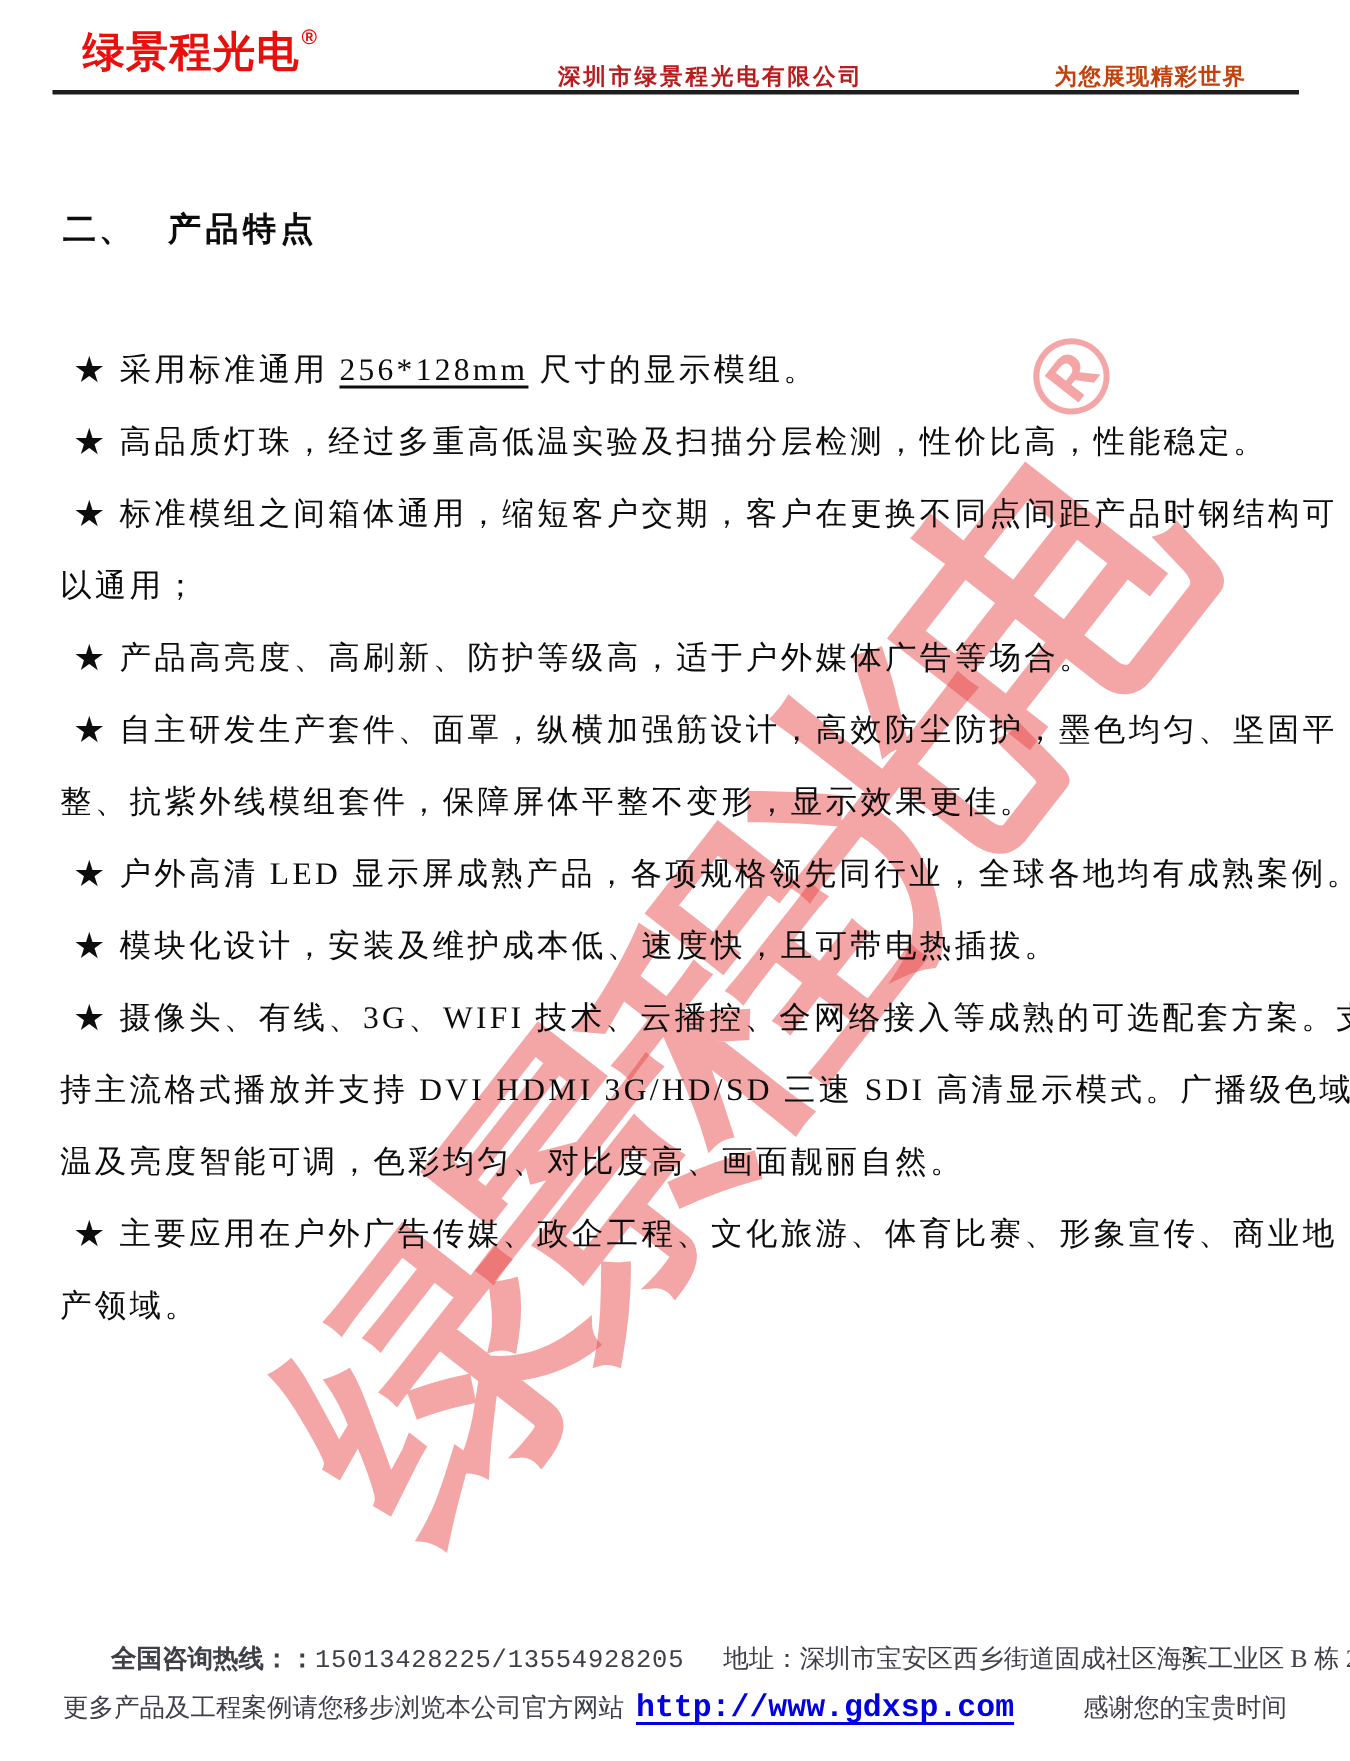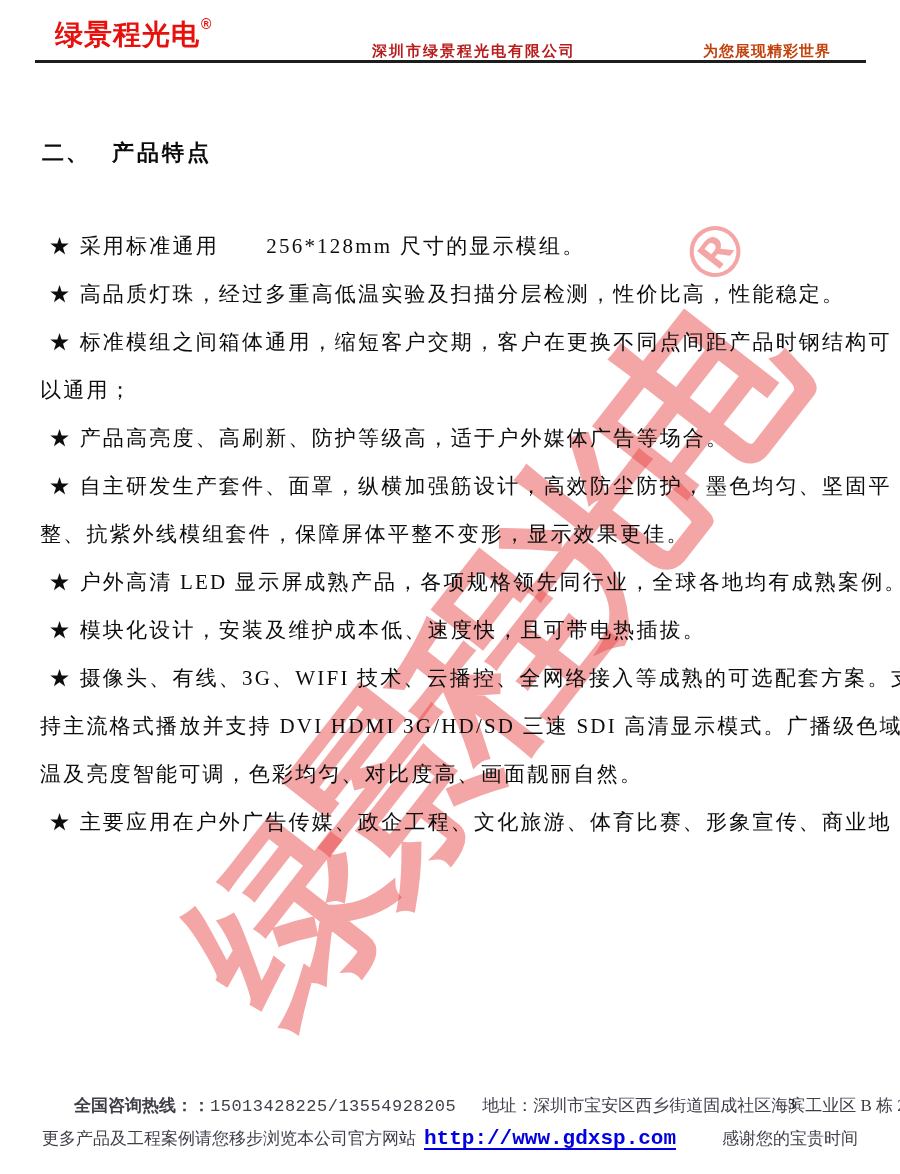--- a/index.html
+++ b/index.html
@@ -113,22 +113,22 @@
   .f-line {
     height: 48px;
     line-height: 48px;
     font-size: 21px;
     letter-spacing: 2.2px;
     white-space: nowrap;
     color: #0d0d0d;
   }
   .f-line.star { padding-left: 9px; }
   .f-line .u {
+    text-decoration: underline;
     text-underline-offset: 4px;
-    margin-left: 40px;
   }
 
   
   .footer-line1 {
     position: absolute;
     left: 42px;
     top: 1094px;
     font-size: 17px;
     color: #3f3f49;
     white-space: nowrap;
@@ -195,20 +195,21 @@
       <div class="f-line">以通用；</div>
       <div class="f-line star">★ 产品高亮度、高刷新、防护等级高，适于户外媒体广告等场合。</div>
       <div class="f-line star">★ 自主研发生产套件、面罩，纵横加强筋设计，高效防尘防护，墨色均匀、坚固平</div>
       <div class="f-line">整、抗紫外线模组套件，保障屏体平整不变形，显示效果更佳。</div>
       <div class="f-line star">★ 户外高清 LED 显示屏成熟产品，各项规格领先同行业，全球各地均有成熟案例。</div>
       <div class="f-line star">★ 模块化设计，安装及维护成本低、速度快，且可带电热插拔。</div>
       <div class="f-line star">★ 摄像头、有线、3G、WIFI 技术、云播控、全网络接入等成熟的可选配套方案。支</div>
       <div class="f-line">持主流格式播放并支持 DVI HDMI 3G/HD/SD 三速 SDI 高清显示模式。广播级色域，色</div>
       <div class="f-line">温及亮度智能可调，色彩均匀、对比度高、画面靓丽自然。</div>
       <div class="f-line star">★ 主要应用在户外广告传媒、政企工程、文化旅游、体育比赛、形象宣传、商业地</div>
+      <div class="f-line">产领域。</div>
     </div>
 
     <div class="footer-line1"><span class="label">全国咨询热线：：</span><span class="numbers">15013428225/13554928205</span><span class="addr-label">地址：</span><span>深圳市宝安区西乡街道固成社区海滨工业区 B 栋 2 楼</span></div>
     <div class="page-number">3</div>
     <div class="footer-line2"><span>更多产品及工程案例请您移步浏览本公司官方网站</span><a href="#" class="url">http://www.gdxsp.com</a><span class="thanks">感谢您的宝贵时间</span></div>
 
   </div>
 </div>
 
 </body></html>

